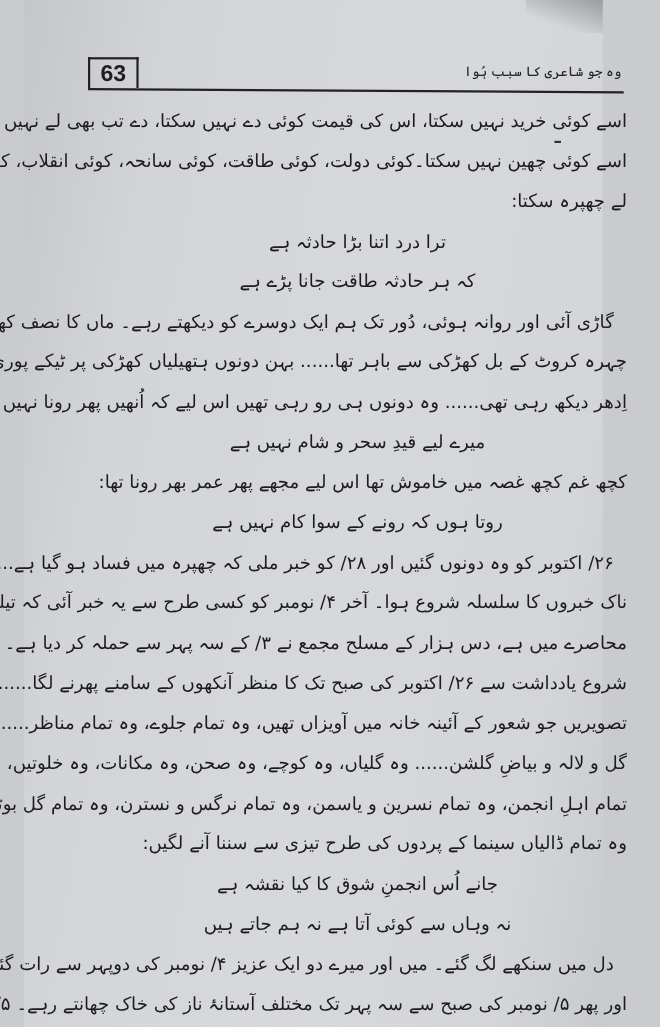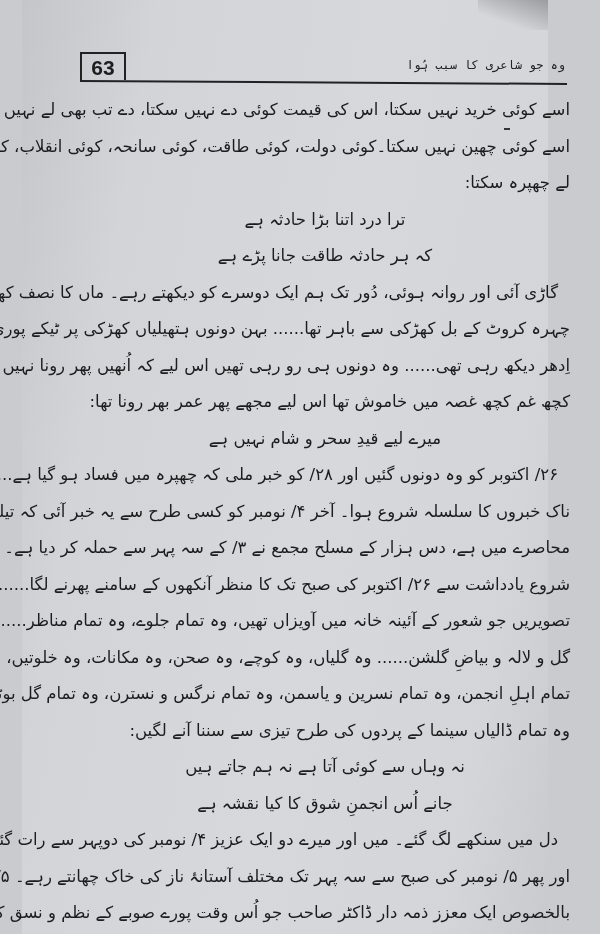--- a/index.html
+++ b/index.html
@@ -57,21 +57,21 @@
     height: 0;
     border-top: 2px solid #222;
     transform: rotate(0.35deg);
     transform-origin: left;
   }
   .running-title {
     position: absolute;
     right: 2px;
     top: 10px;
     direction: rtl;
-    font-family: Liberation Mono, monospace;
+    font-family: Liberation Sans, sans-serif;
     font-size: 12px;
     color: #222;
   }
   .body-text {
     position: absolute;
     left: 48px;
     top: 92px;
     width: 500px;
     direction: rtl;
     color: #1c1c1c;
@@ -121,29 +121,30 @@
 
   <div class="body-text" id="body-text">
       <div class="line">اسے کوئی خرید نہیں سکتا، اس کی قیمت کوئی دے نہیں سکتا، دے تب بھی لے نہیں سکتا۔</div>
       <div class="line">اسے کوئی چھین نہیں سکتا۔کوئی دولت، کوئی طاقت، کوئی سانحہ، کوئی انقلاب، کوئی حادثہ اس کی جگہ</div>
       <div class="line last">لے چھپرہ سکتا:</div>
       <div class="line verse">ترا درد اتنا بڑا حادثہ ہے</div>
       <div class="line verse">کہ ہر حادثہ طاقت جانا پڑے ہے</div>
       <div class="line indent">گاڑی آئی اور روانہ ہوئی، دُور تک ہم ایک دوسرے کو دیکھتے رہے۔ ماں کا نصف کھلا ہوا</div>
       <div class="line">چہرہ کروٹ کے بل کھڑکی سے باہر تھا...... بہن دونوں ہتھیلیاں کھڑکی پر ٹیکے پوری گردن نکالے</div>
       <div class="line">اِدھر دیکھ رہی تھی...... وہ دونوں ہی رو رہی تھیں اس لیے کہ اُنھیں پھر رونا نہیں تھا۔ میں خاموش......</div>
+      <div class="line verse">میرے لیے قیدِ سحر و شام نہیں ہے</div>
       <div class="line last">کچھ غم کچھ غصہ میں خاموش تھا اس لیے مجھے پھر عمر بھر رونا تھا:</div>
-      <div class="line verse">میرے لیے قیدِ سحر و شام نہیں ہے</div>
+      <div class="line verse">روتا ہوں کہ رونے کے سوا کام نہیں ہے</div>
       <div class="line indent">۲۶/ اکتوبر کو وہ دونوں گئیں اور ۲۸/ کو خبر ملی کہ چھپرہ میں فساد ہو گیا ہے...... اور پھر وحشت</div>
       <div class="line">ناک خبروں کا سلسلہ شروع ہوا۔ آخر ۴/ نومبر کو کسی طرح سے یہ خبر آئی کہ تیلہاڑہ ۳/ نومبر سے</div>
       <div class="line">محاصرے میں ہے، دس ہزار کے مسلح مجمع نے ۳/ کے سہ پہر سے حملہ کر دیا ہے۔ یہ خبر سننا تھا کہ</div>
       <div class="line">شروع یادداشت سے ۲۶/ اکتوبر کی صبح تک کا منظر آنکھوں کے سامنے پھرنے لگا...... وہ تمام</div>
       <div class="line">تصویریں جو شعور کے آئینہ خانہ میں آویزاں تھیں، وہ تمام جلوے، وہ تمام مناظر...... وہ کتابِ</div>
       <div class="line">گل و لالہ و بیاضِ گلشن...... وہ گلیاں، وہ کوچے، وہ صحن، وہ مکانات، وہ خلوتیں، وہ انجمنیں، وہ</div>
       <div class="line">تمام اہلِ انجمن، وہ تمام نسرین و یاسمن، وہ تمام نرگس و نسترن، وہ تمام گل بوٹے، وہ تمام شاخیں،</div>
       <div class="line last">وہ تمام ڈالیاں سینما کے پردوں کی طرح تیزی سے سننا آنے لگیں:</div>
+      <div class="line verse">جانے اُس انجمنِ شوق کا کیا نقشہ ہے</div>
       <div class="line verse">نہ وہاں سے کوئی آتا ہے نہ ہم جاتے ہیں</div>
-      <div class="line verse">جانے اُس انجمنِ شوق کا کیا نقشہ ہے</div>
       <div class="line indent">دل میں سنکھے لگ گئے۔ میں اور میرے دو ایک عزیز ۴/ نومبر کی دوپہر سے رات گئے تک</div>
       <div class="line">اور پھر ۵/ نومبر کی صبح سے سہ پہر تک مختلف آستانۂ ناز کی خاک چھانتے رہے۔ ۵/ نومبر کی صبح سے</div>
       <div class="line">بالخصوص ایک معزز ذمہ دار ڈاکٹر صاحب جو اُس وقت پورے صوبے کے نظم و نسق کے ذمہ دار</div>
     </div>
 </div>
 
 </body></html>

